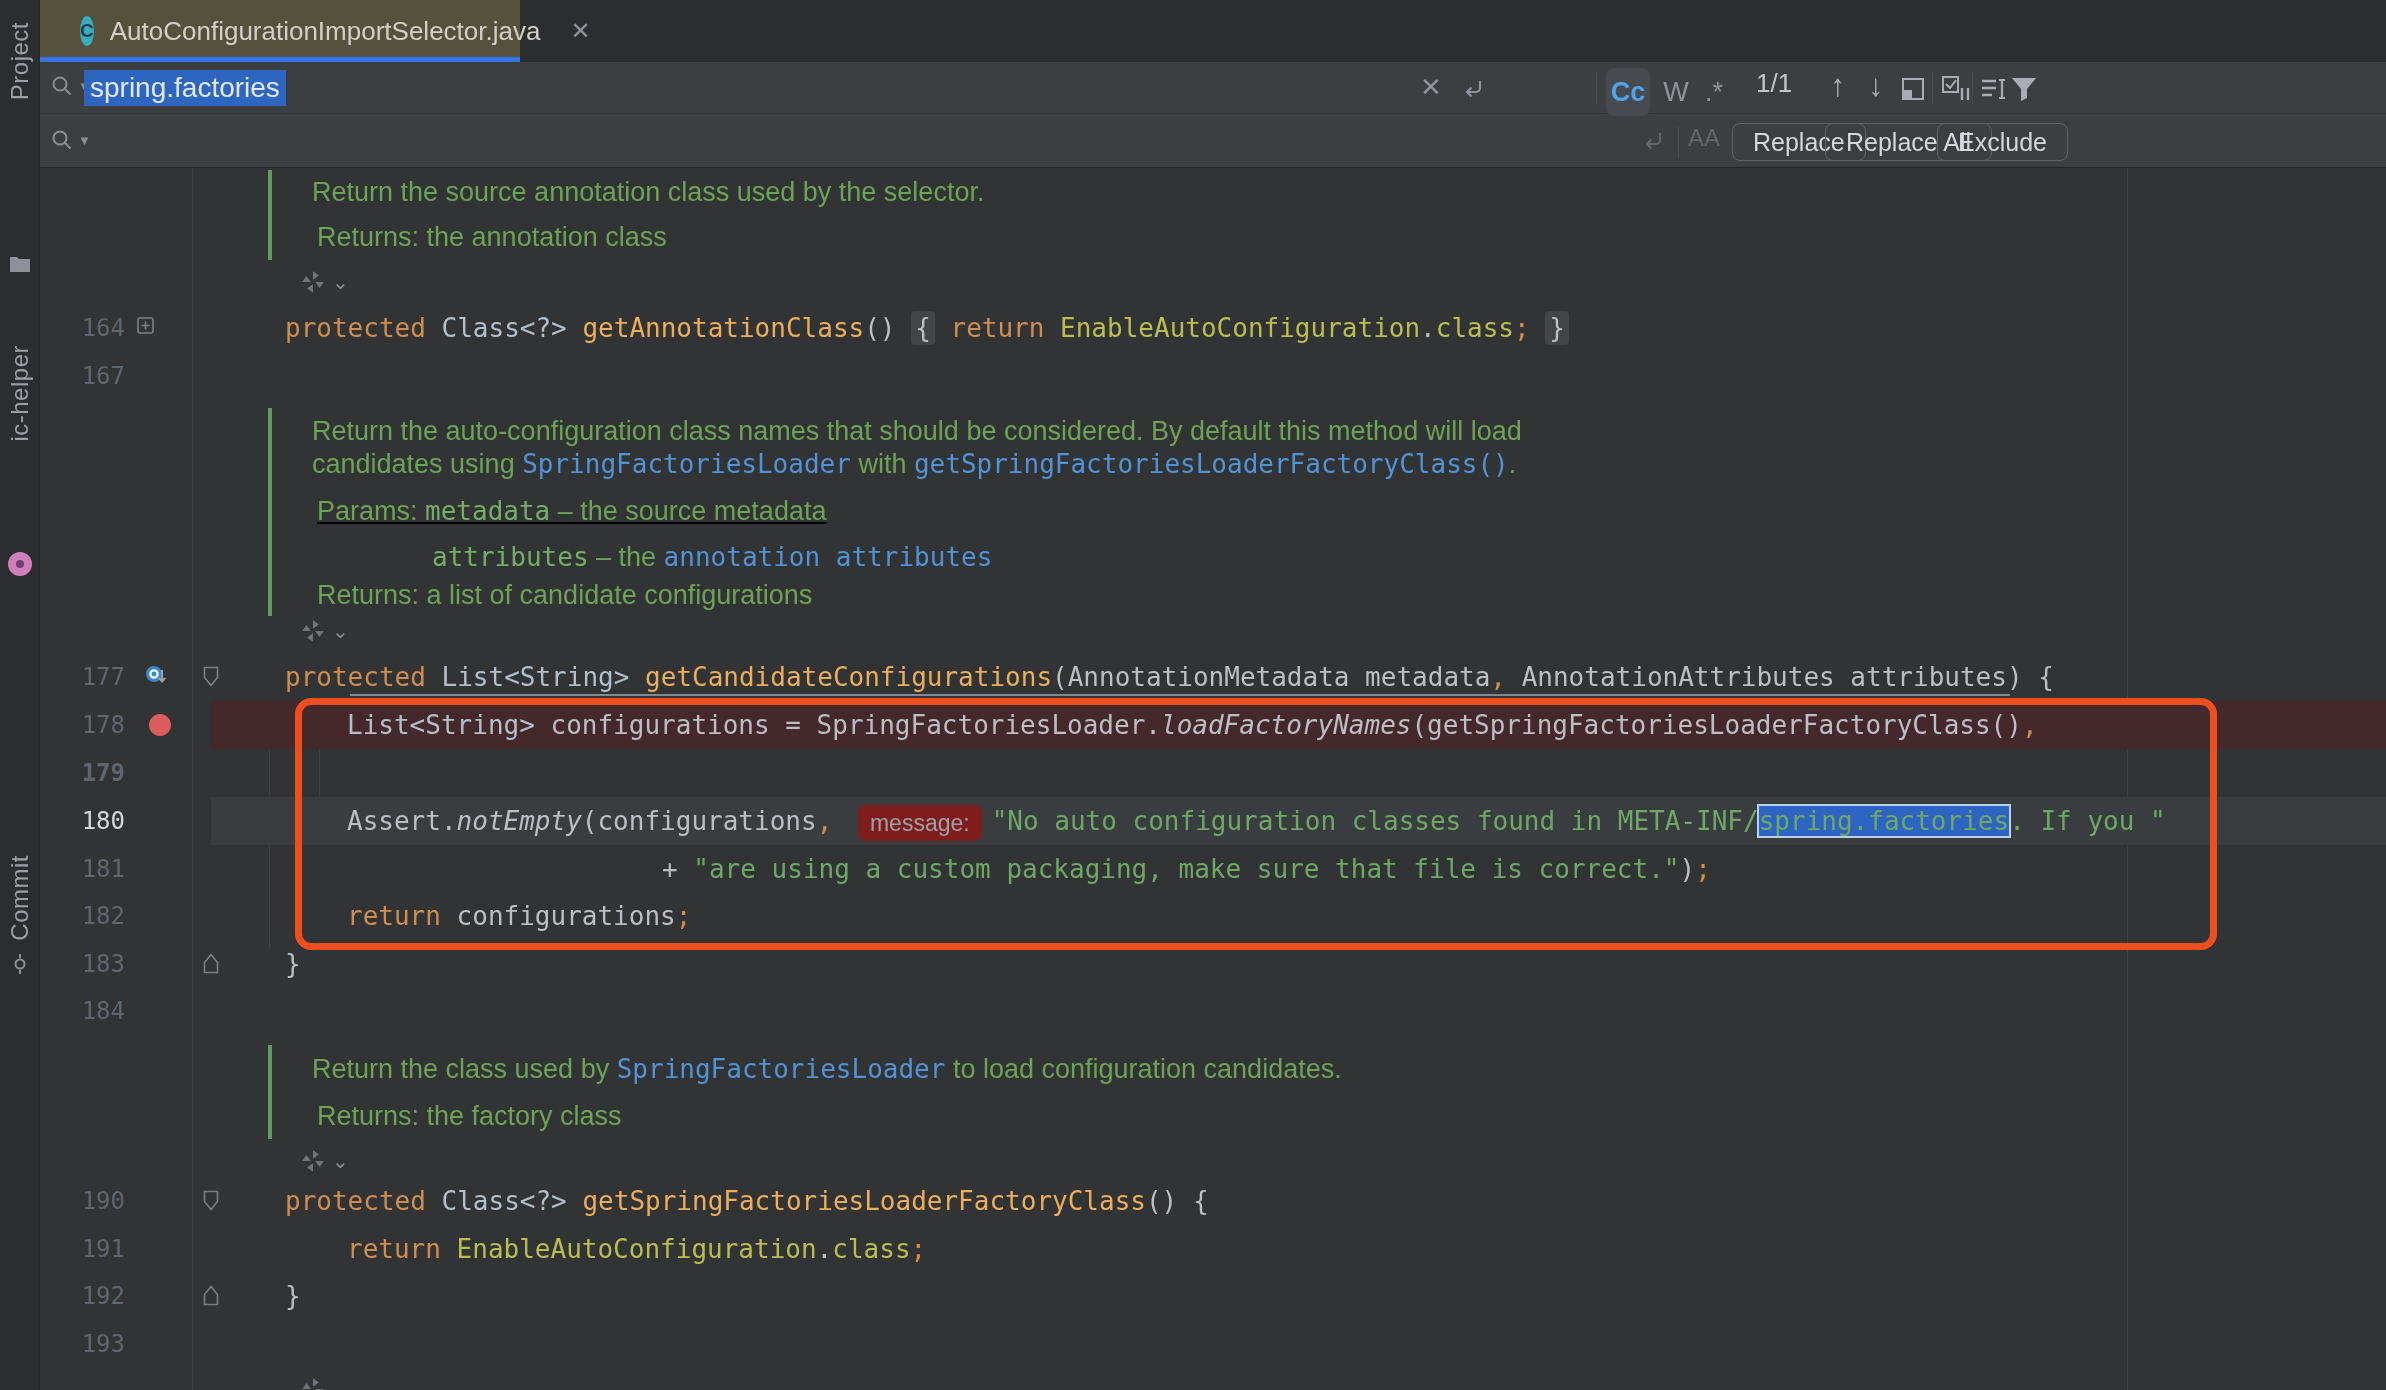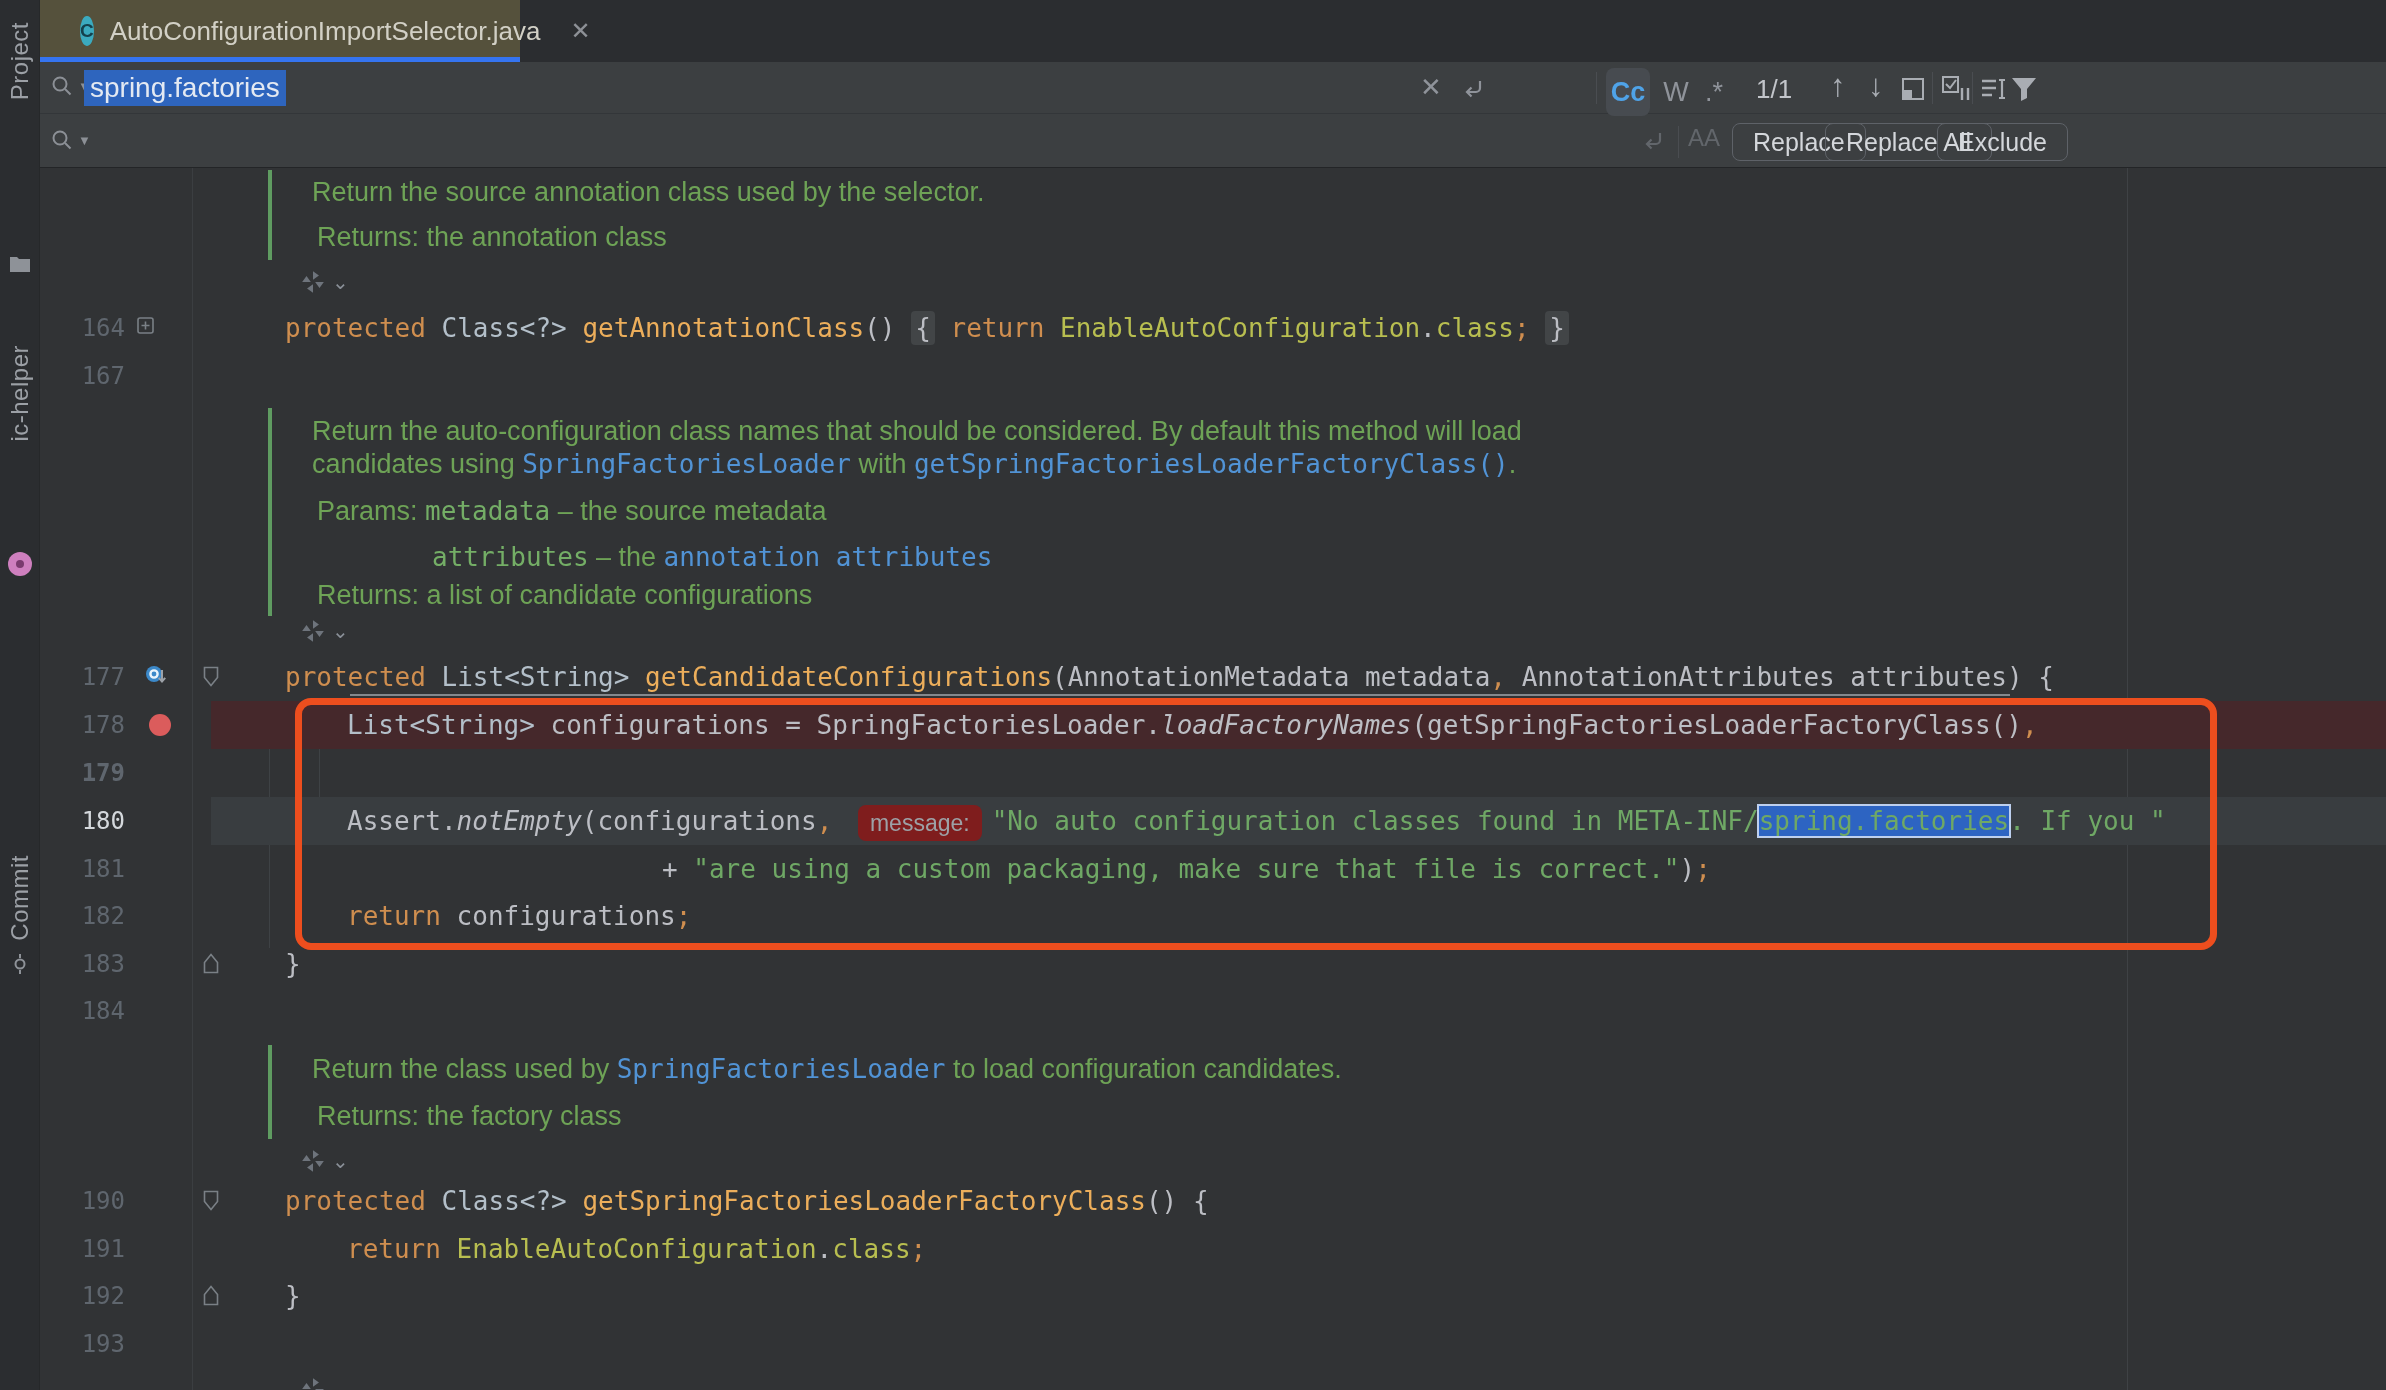--- a/index.html
+++ b/index.html
@@ -35,21 +35,21 @@
   .replace-row { position:absolute; left:0; top:52px; width:2346px; height:54px; }
   .mag { position:absolute; left:10px; top:12px; display:flex; align-items:center; gap:4px; color:#8C9096; }
   .caret-down { font-size:13px; color:#8C9096; }
   .find-query { position:absolute; left:44px; top:8px; font-size:28px; color:#E3E9F2;
                 background:#2E65BE; padding:2px 6px; }
   .hicon { position:absolute; top:10px; color:#8F939A; font-size:26px; text-align:center; }
   .hsep { position:absolute; top:10px; width:1px; height:32px; background:#4A4D51; }
   .toggle { position:absolute; top:6px; height:48px; min-width:44px; display:flex; align-items:center;
             justify-content:center; font-size:27px; border-radius:8px; color:#8F939A; }
   .toggle.active { background:#474B50; color:#4FA3E8; font-weight:bold; }
-  .counter { position:absolute; top:12px; color:#C2C5CA; font-size:26px; }
+  .counter { position:absolute; top:6px; color:#C2C5CA; font-size:26px; }
   .navarrow { position:absolute; top:6px; font-size:31px; color:#A9ADB3; }
   .btn { position:absolute; top:9px; height:38px; border:1.5px solid #5E6268; border-radius:8px;
          color:#D4D7DB; font-size:25px; display:inline-flex; align-items:center; padding:0 20px;
          background:transparent; }
   .dim { color:#62666B; }
 
   
   .editor { position:absolute; left:40px; top:168px; width:2346px; height:1222px;
             background:#313335; overflow:hidden; z-index:10;
             font-family:"DejaVu Sans Mono","Liberation Mono", monospace; }
@@ -250,21 +250,21 @@
         <div class="row" style="top: 184px;">
           <div class="lnum">167</div>
         </div>
         <div class="row" style="top: 239px;">
           <div class="content" style="left: 255px;"><span class="tk-dg">Return the auto-configuration class names that should be considered. By default this method will load</span></div>
         </div>
         <div class="row" style="top: 272px;">
           <div class="content" style="left: 255px;"><span class="tk-dg">candidates using </span><span class="tk-db">SpringFactoriesLoader</span><span class="tk-dg"> with </span><span class="tk-db">getSpringFactoriesLoaderFactoryClass()</span><span class="tk-dg">.</span></div>
         </div>
         <div class="row" style="top: 319px;">
-          <div class="content" style="left: 260px;"><span class="tk-dg">Params: </span><span class="tk-dm">metadata</span><span class="tk-dg"> – the source metadata</span></div>
+          <div class="content" style="left: 260px; text-decoration: underline;"><span class="tk-dg">Params: </span><span class="tk-dm">metadata</span><span class="tk-dg"> – the source metadata</span></div>
         </div>
         <div class="row" style="top: 365px;">
           <div class="content" style="left: 375px;"><span class="tk-dm">attributes</span><span class="tk-dg"> – the </span><span class="tk-db">annotation attributes</span></div>
         </div>
         <div class="row" style="top: 403px;">
           <div class="content" style="left: 260px;"><span class="tk-dg">Returns: a list of candidate configurations</span></div>
         </div>
         <div class="row" style="top: 442px;">
           <div class="inlay-icon">
             <svg width="26" height="26" viewBox="0 0 24 24">

